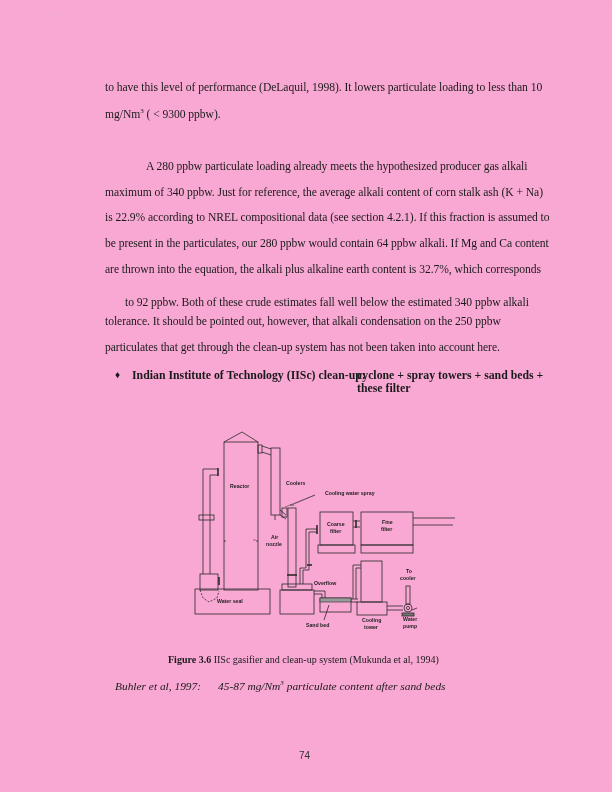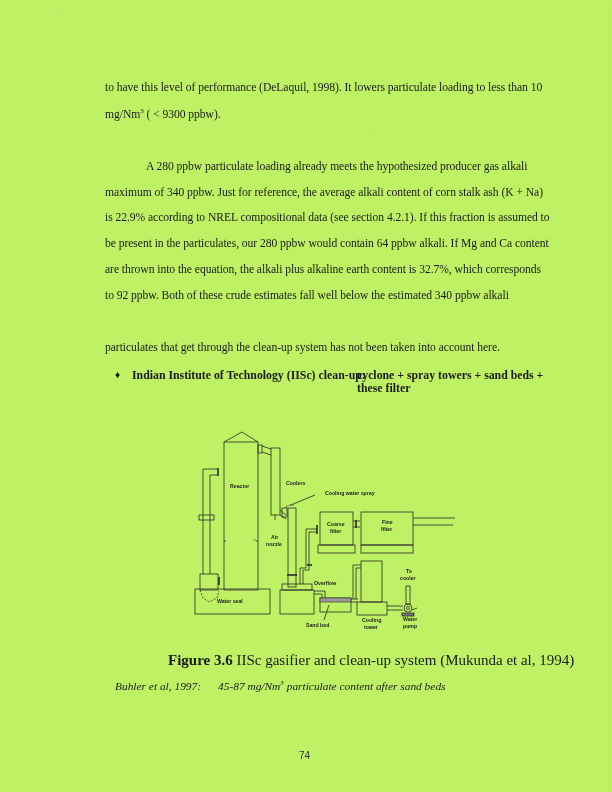--- a/index.html
+++ b/index.html
@@ -12,21 +12,21 @@
       height: 792px;
       position: relative;
       overflow: hidden;
       font-family: "Liberation Serif", "DejaVu Serif", serif;
       color: #1a1a1a;
     }
     .page {
       position: absolute;
       left: 0; top: 0;
       width: 612px; height: 792px;
-      background: #bef264;
+      background: #f9a8d4;
     }
     .edge-line {
       position: absolute;
       left: 609px;
       top: 4px;
       width: 1px;
       height: 786px;
       background: #c8c8c8;
     }
     .stray-dot {
@@ -59,21 +59,21 @@
       position: absolute;
       left: 115px;
       top: 368px;
       font-size: 10px;
       line-height: 14px;
     }
     .caption {
       position: absolute;
       left: 168px;
       top: 653px;
-      font-size: 15px;
+      font-size: 10px;
       line-height: 14px;
       white-space: nowrap;
     }
     .caption b { font-weight: bold; }
     .ref {
       position: absolute;
       font-style: italic;
       font-size: 11.4px;
       line-height: 14px;
       white-space: nowrap;
@@ -117,21 +117,22 @@
   <div class="stray-dot" style="left:369px; top:130px;"></div>
 
   <div class="line" style="top:81px;">to have this level of performance (DeLaquil, 1998).  It lowers particulate loading to less than 10</div>
   <div class="line" style="top:108px;"><span>mg/Nm</span><sup>3</sup><span> ( &lt; 9300 ppbw).</span></div>
 
   <div class="line indent" style="top:160px;">A 280 ppbw particulate loading already meets the hypothesized producer gas alkali</div>
   <div class="line" style="top:186px;">maximum of 340 ppbw.  Just for reference, the average alkali content of corn stalk ash (K + Na)</div>
   <div class="line" style="top:211px;">is 22.9% according to NREL compositional data (see section 4.2.1).  If this fraction is assumed to</div>
   <div class="line" style="top:237px;">be present in the particulates, our 280 ppbw would contain 64 ppbw alkali.  If Mg and Ca content</div>
   <div class="line" style="top:263px;">are thrown into the equation, the alkali plus alkaline earth content is 32.7%, which corresponds</div>
-  <div class="line" style="top:289px;">to 92 ppbw.  Both of these crude estimates fall well below the estimated 340 ppbw alkali</div>
+  <div class="line" style="top:296px;margin-left:20px;">to 92 ppbw.  Both of these crude estimates fall well below the estimated 340 ppbw alkali</div>
+  <div class="line" style="top:315px;">tolerance.  It should be pointed out, however, that alkali condensation on the 250 ppbw</div>
   <div class="line" style="top:341px;">particulates that get through the clean-up system has not been taken into account here.</div>
 
   <div class="bullet">♦</div>
   <div class="heading" style="left:357px; top:368px;">cyclone + spray towers + sand beds +</div>
   <div class="heading" style="left:132px; top:368px;">Indian Institute of Technology (IISc) clean-up:</div>
   <div class="heading" style="left:357px; top:381px;">these filter</div>
 
   <div class="figure">
     <svg width="290" height="225" viewBox="0 0 290 225" xmlns="http://www.w3.org/2000/svg" fill="none" stroke="#2a2a2a" stroke-width="0.8">
 

